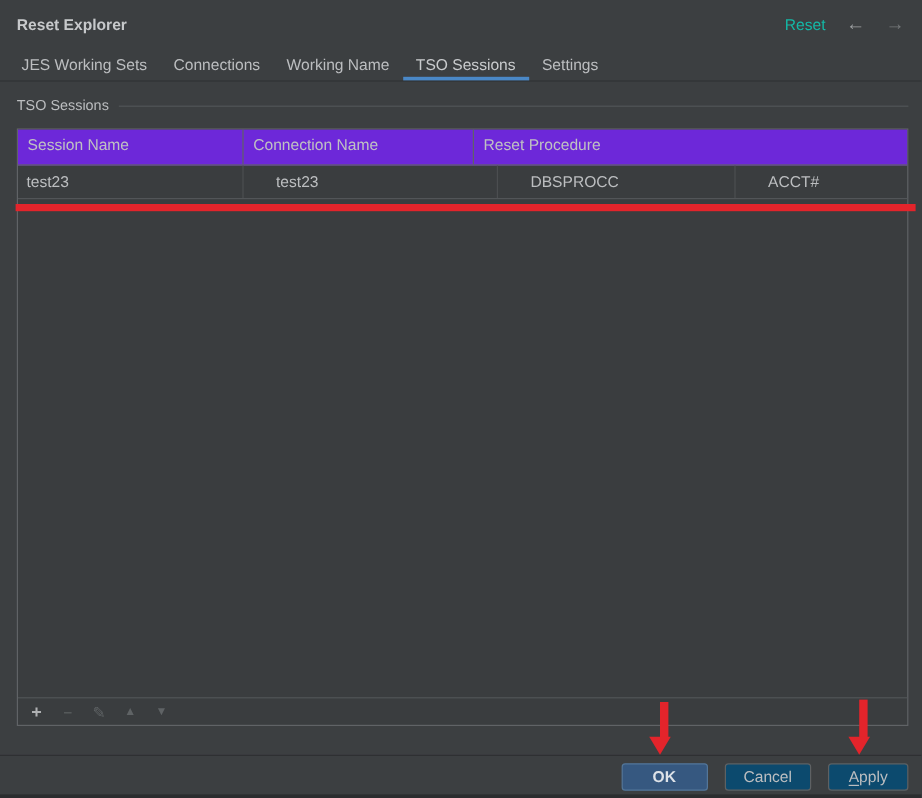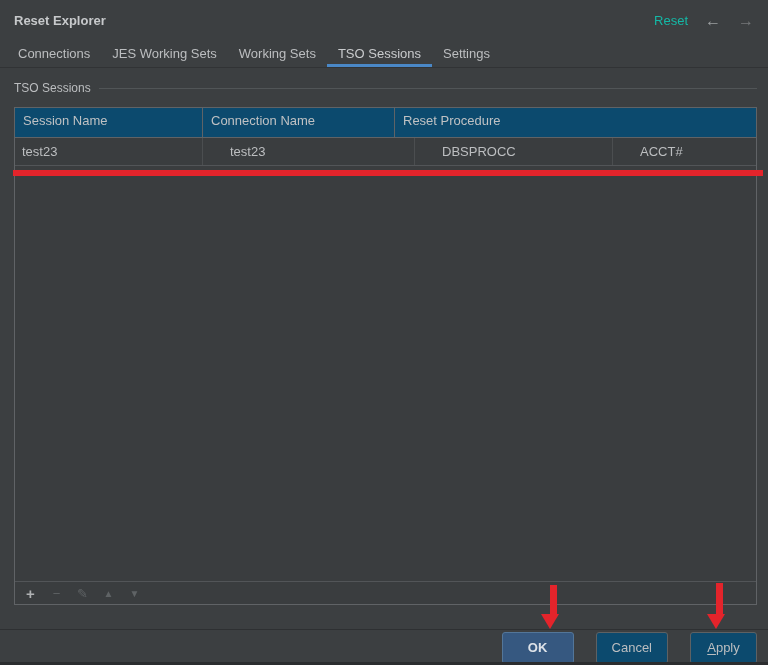--- a/index.html
+++ b/index.html
@@ -25,41 +25,41 @@
   .tab.active{border-bottom-color:#4A88C7;color:#C9CBCD;}
   
   .section-row{position:absolute;left:14px;right:11px;top:81px;display:flex;align-items:center;gap:8px;}
   .section-label{font-size:12px;color:#BCBEC0;white-space:nowrap;}
   .section-line{flex:1;height:1px;background:#515557;}
   
   .panel{position:absolute;left:14px;top:107px;width:743px;height:498px;
     box-sizing:border-box;border:1px solid #606366;background:#3A3D3F;
     display:flex;flex-direction:column;}
   .grid{display:grid;grid-template-columns:188px 192px 178px 185px;}
-  .thead{background:#0c4a6e;border-bottom:1px solid #606366;}
+  .thead{background:#6d28d9;border-bottom:1px solid #606366;}
   .th{padding:4px 0 4px 8px;height:21px;line-height:17px;color:#BFC1C3;
     border-right:1px solid #606366;overflow:hidden;white-space:nowrap;}
   .th:last-child{border-right:none;}
   .trow{border-bottom:1px solid #525558;gap:20px;}
   .td{padding:5px 0 5px 7px;height:17px;line-height:17px;color:#BCBEC0;
     border-right:1px solid #4B4E50;overflow:hidden;white-space:nowrap;}
   .td:last-child{border-right:none;}
   .tbody-filler{flex:1;}
   .panel-toolbar{height:22px;border-top:1px solid #525558;display:flex;align-items:center;
     gap:13px;padding-left:9px;}
   .tb-icon{width:13px;text-align:center;font-size:13px;line-height:13px;cursor:pointer;}
   .tb-add{color:#AFB1B3;font-weight:bold;font-size:15px;}
   .tb-dim{color:#5F6365;}
   .tb-tri{font-size:10px;}
   
   .footer{position:absolute;left:0;right:0;bottom:0;height:36px;box-sizing:border-box;
     border-top:1px solid #2E3032;display:flex;justify-content:flex-end;align-items:center;
     gap:14px;padding-right:11px;background:#3C3F41;}
-  .btn{box-sizing:border-box;height:32px;min-width:67px;padding:0 15px;border-radius:3px;
-    display:flex;align-items:center;justify-content:center;cursor:pointer;font-size:13px;margin-left:8px;}
+  .btn{box-sizing:border-box;height:23px;min-width:67px;padding:0 15px;border-radius:3px;
+    display:flex;align-items:center;justify-content:center;cursor:pointer;font-size:13px;}
   .btn-ok{background:#365880;border:1px solid #537699;color:#DDE2E8;font-weight:bold;min-width:72px;}
   .btn-plain{background:#0c4a6e;border:1px solid #5E6163;color:#BCBEC0;}
   .mnemonic{text-decoration:underline;text-underline-offset:2px;}
   .bottom-strip{position:absolute;left:0;right:0;bottom:0;height:3px;background:#2B2D2F;}
   
   .anno-line{position:absolute;left:13px;top:170px;width:750px;height:6px;background:#E3242B;z-index:5;}
   .anno-arrow{position:absolute;z-index:6;}
   .anno-shaft{position:absolute;width:7px;background:#E3242B;}
   .anno-head{position:absolute;width:0;height:0;border-left:9px solid transparent;
     border-right:9px solid transparent;border-top:15px solid #E3242B;}
@@ -68,23 +68,23 @@
 <body>
 
 <div class="title">Reset Explorer</div>
 <div class="title-right">
   <span class="reset-link">Reset</span>
   <span class="nav-arrow nav-back">←</span>
   <span class="nav-arrow nav-fwd">→</span>
 </div>
 
 <div class="tabbar">
+  <div class="tab">JES Working Sets</div>
   <div class="tab">Connections</div>
-  <div class="tab">JES Working Sets</div>
-  <div class="tab">Working Sets</div>
+  <div class="tab">Working Name</div>
   <div class="tab active">TSO Sessions</div>
   <div class="tab">Settings</div>
 </div>
 
 <div class="section-row">
   <span class="section-label">TSO Sessions</span>
   <span class="section-line"></span>
 </div>
 
 <div class="panel">

